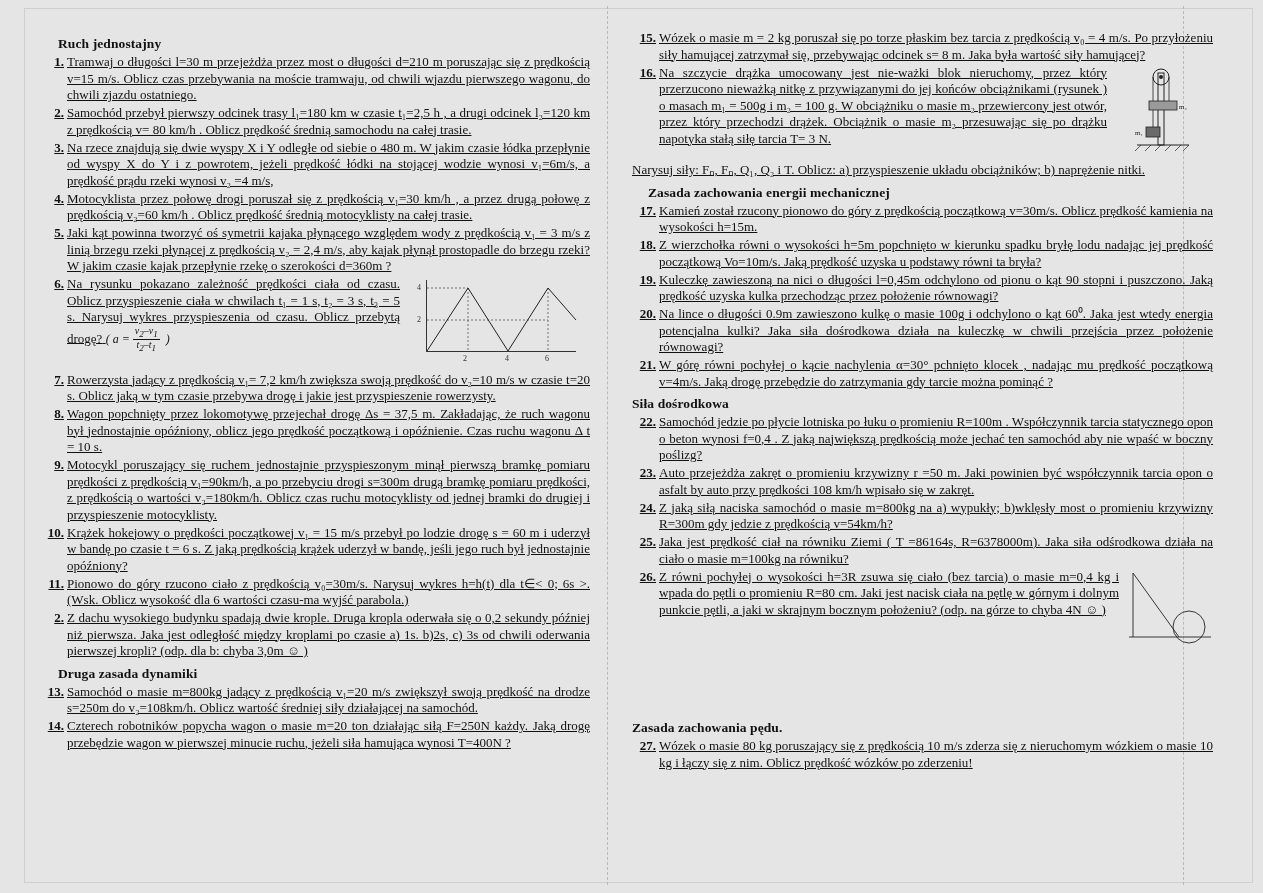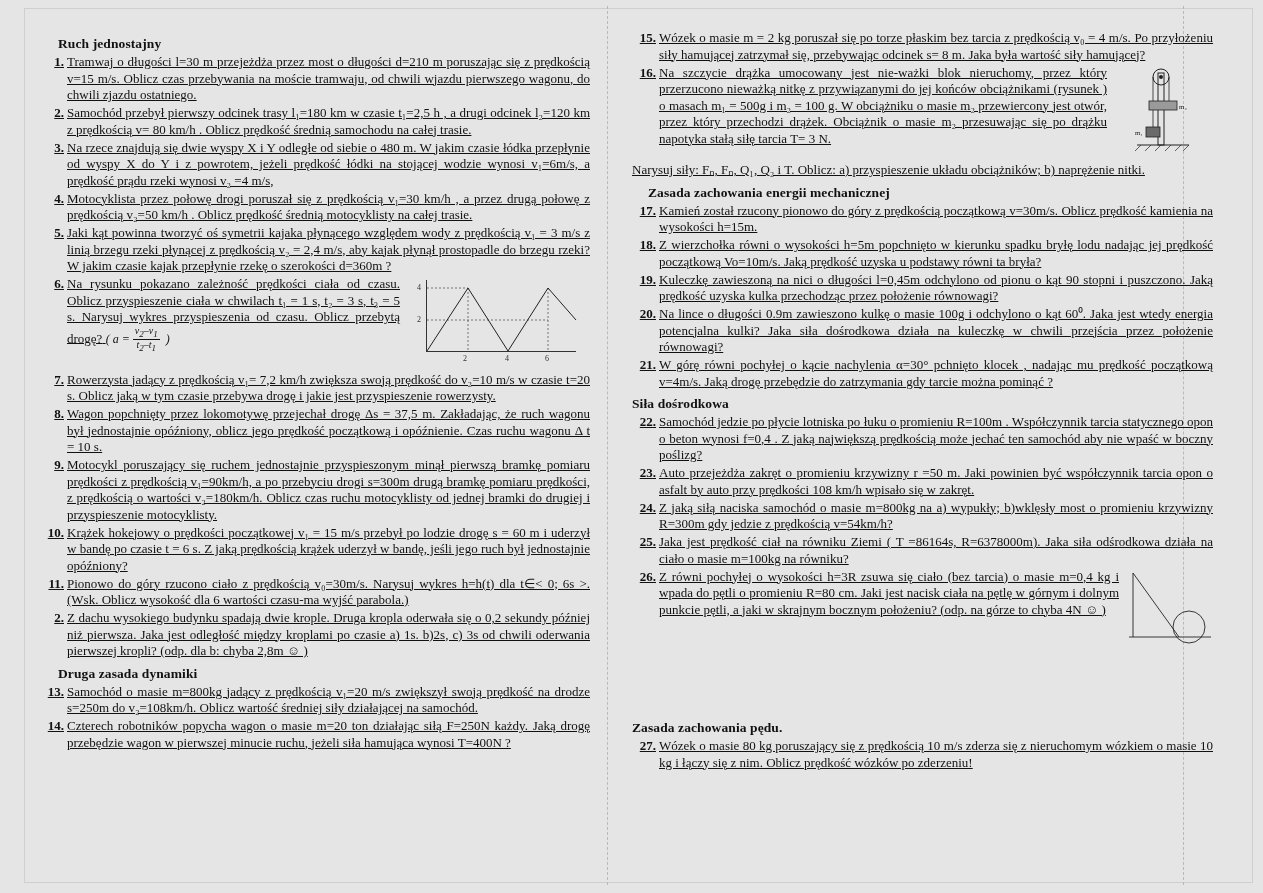--- a/index.html
+++ b/index.html
@@ -176,21 +176,21 @@
         <li class="task">
           <span class="num">2.</span>
           <span class="body">Samochód przebył pierwszy odcinek trasy l₁=180 km w czasie t₁=2,5 h , a drugi odcinek l₂=120 km z prędkością v= 80 km/h . Oblicz prędkość średnią samochodu na całej trasie.</span>
         </li>
         <li class="task">
           <span class="num">3.</span>
           <span class="body">Na rzece znajdują się dwie wyspy X i Y odległe od siebie o 480 m. W jakim czasie łódka przepłynie od wyspy X do Y i z powrotem, jeżeli prędkość łódki na stojącej wodzie wynosi v₁=6m/s, a prędkość prądu rzeki wynosi v₂ =4 m/s,</span>
         </li>
         <li class="task">
           <span class="num">4.</span>
-          <span class="body">Motocyklista przez połowę drogi poruszał się z prędkością v₁=30 km/h , a przez drugą połowę z prędkością v₂=50 km/h . Oblicz prędkość średnią motocyklisty na całej trasie.</span>
+          <span class="body">Motocyklista przez połowę drogi poruszał się z prędkością v₁=30 km/h , a przez drugą połowę z prędkością v₂=60 km/h . Oblicz prędkość średnią motocyklisty na całej trasie.</span>
         </li>
         <li class="task">
           <span class="num">5.</span>
           <span class="body">Jaki kąt powinna tworzyć oś symetrii kajaka płynącego względem wody z prędkością v₁ = 3 m/s z linią brzegu rzeki płynącej z prędkością v₂ = 2,4 m/s, aby kajak płynął prostopadle do brzegu rzeki? W jakim czasie kajak przepłynie rzekę o szerokości d=360m ?</span>
         </li>
       </ol>
 
 
       <ol class="tasks">
         <li class="task">
@@ -238,21 +238,21 @@
         <li class="task">
           <span class="num">10.</span>
           <span class="body">Krążek hokejowy o prędkości początkowej v₁ = 15 m/s  przebył po lodzie drogę s = 60 m i uderzył w bandę po czasie t = 6 s. Z jaką prędkością krążek uderzył w bandę, jeśli jego ruch był jednostajnie opóźniony?</span>
         </li>
         <li class="task">
           <span class="num">11.</span>
           <span class="body">Pionowo do góry rzucono ciało z prędkością v₀=30m/s. Narysuj wykres h=h(t) dla t∈&lt; 0; 6s &gt;. (Wsk. Oblicz wysokość dla 6 wartości czasu-ma wyjść parabola.)</span>
         </li>
         <li class="task">
           <span class="num">2.</span>
-          <span class="body">Z dachu wysokiego budynku spadają dwie krople. Druga kropla oderwała się o 0,2 sekundy później niż pierwsza. Jaka jest odległość między kroplami po czasie a) 1s. b)2s, c) 3s od chwili oderwania pierwszej kropli? (odp. dla b: chyba 2,8m ☺ )</span>
+          <span class="body">Z dachu wysokiego budynku spadają dwie krople. Druga kropla oderwała się o 0,2 sekundy później niż pierwsza. Jaka jest odległość między kroplami po czasie a) 1s. b)2s, c) 3s od chwili oderwania pierwszej kropli? (odp. dla b: chyba 3,0m ☺ )</span>
         </li>
       </ol>
 
       <h2 class="section">Druga zasada dynamiki</h2>
 
       <ol class="tasks">
         <li class="task">
           <span class="num">13.</span>
           <span class="body">Samochód o masie m=800kg jadący z prędkością v₁=20 m/s zwiększył swoją prędkość na drodze s=250m do v₂=108km/h. Oblicz wartość średniej siły działającej na samochód.</span>
         </li>

